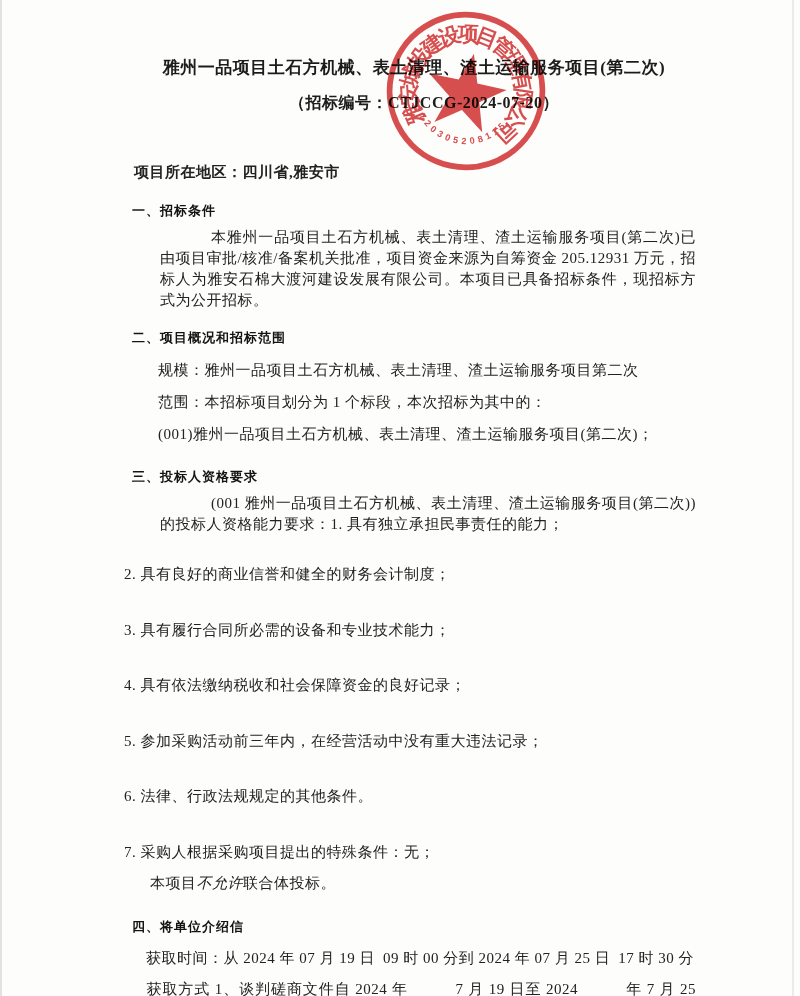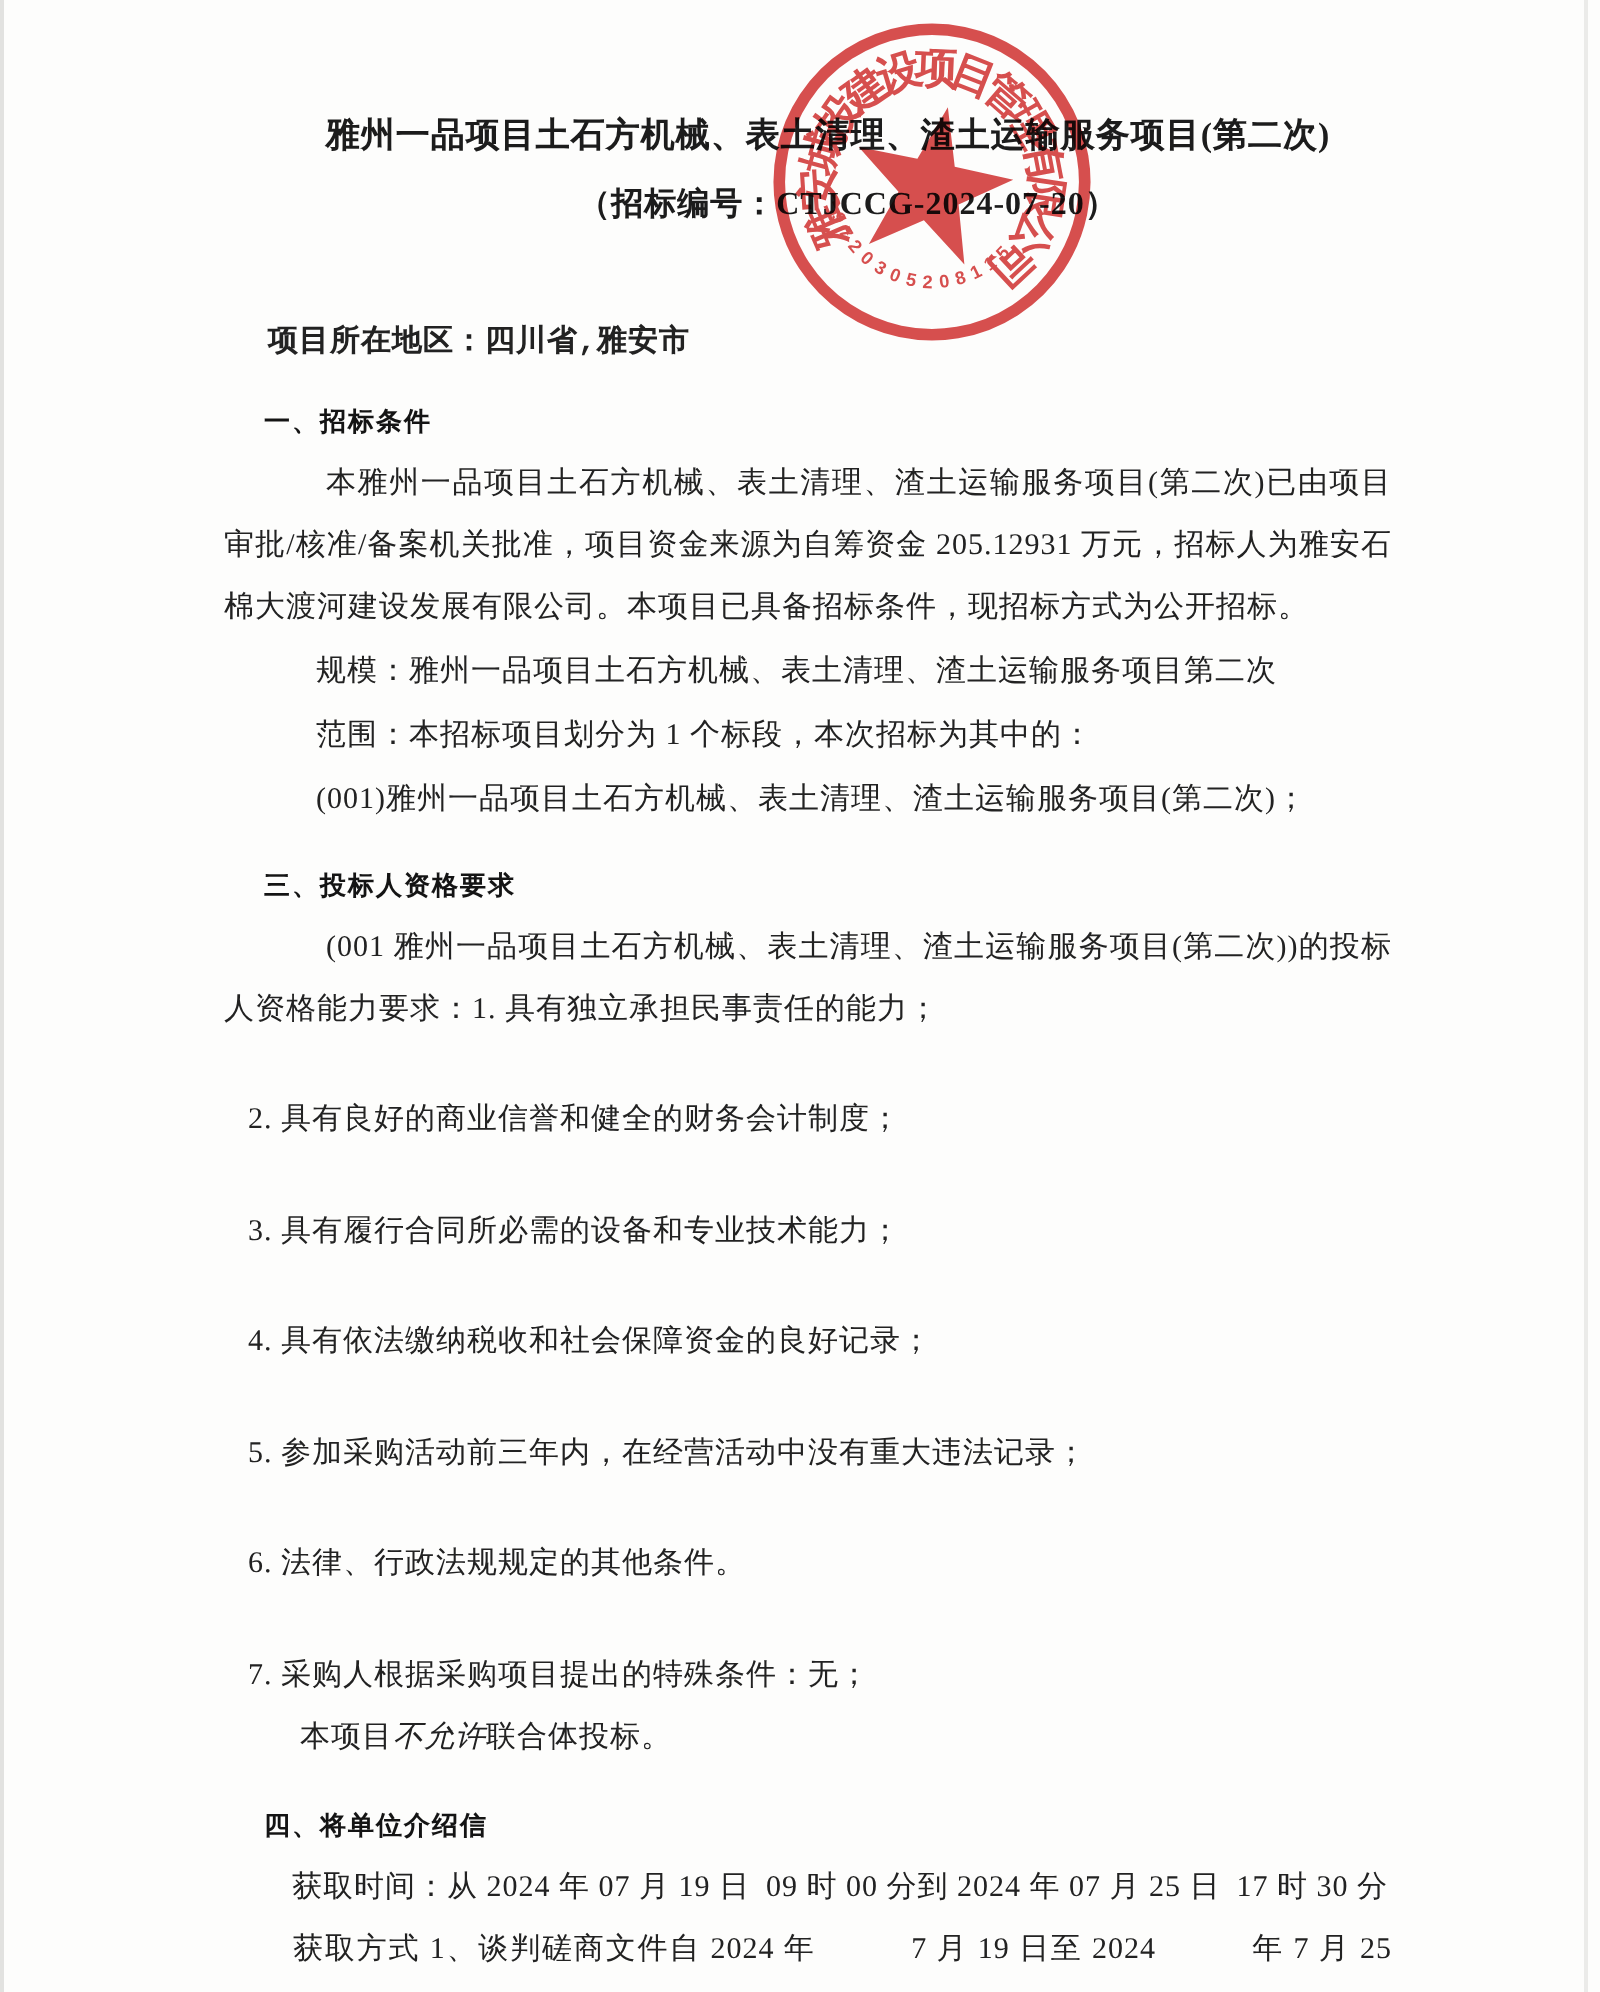--- a/index.html
+++ b/index.html
@@ -46,37 +46,37 @@
     font-size:16px;
     font-weight:700;
     line-height:22px;
     color:#1c1c1c;
   }
   .location{
     margin:46px 0 0;
     padding-left:22px;
     font-weight:700;
     line-height:24px;
-    font-family:Liberation Mono, monospace;
   }
   h2.sec{
     margin:13px 0 3px;
     padding-left:20px;
     font-family:"Liberation Sans","DejaVu Sans",sans-serif;
     font-size:13px;
     font-weight:700;
     line-height:27px;
     color:#141414;
     letter-spacing:1px;
   }
   p{margin:0;}
   .p-body{
     text-indent:3.4em;
     text-align:justify;
-    line-height:31px;
+    line-height:21px;
+    margin-left:48px;
   }
   .p-sub{
     padding-left:46px;
     line-height:32px;
   }
   .p-item{
     padding-left:12px;
     line-height:31.5px;
     margin-top:24px;
   }
@@ -130,20 +130,21 @@
 
   <div class="content">
     <p class="title1">雅州一品项目土石方机械、表土清理、渣土运输服务项目(第二次)</p>
     <p class="title2">（招标编号：CTJCCG-2024-07-20）</p>
 
     <p class="location">项目所在地区：四川省,雅安市</p>
 
     <h2 class="sec">一、招标条件</h2>
     <p class="p-body">本雅州一品项目土石方机械、表土清理、渣土运输服务项目(第二次)已由项目审批/核准/备案机关批准，项目资金来源为自筹资金 205.12931 万元，招标人为雅安石棉大渡河建设发展有限公司。本项目已具备招标条件，现招标方式为公开招标。</p>
 
+    <h2 class="sec">二、项目概况和招标范围</h2>
     <p class="p-sub">规模：雅州一品项目土石方机械、表土清理、渣土运输服务项目第二次</p>
     <p class="p-sub">范围：本招标项目划分为 1 个标段，本次招标为其中的：</p>
     <p class="p-sub">(001)雅州一品项目土石方机械、表土清理、渣土运输服务项目(第二次)；</p>
 
     <h2 class="sec">三、投标人资格要求</h2>
     <p class="p-body">(001 雅州一品项目土石方机械、表土清理、渣土运输服务项目(第二次))的投标人资格能力要求：1. 具有独立承担民事责任的能力；</p>
     <p class="p-item">2. 具有良好的商业信誉和健全的财务会计制度；</p>
     <p class="p-item">3. 具有履行合同所必需的设备和专业技术能力；</p>
     <p class="p-item">4. 具有依法缴纳税收和社会保障资金的良好记录；</p>
     <p class="p-item">5. 参加采购活动前三年内，在经营活动中没有重大违法记录；</p>

